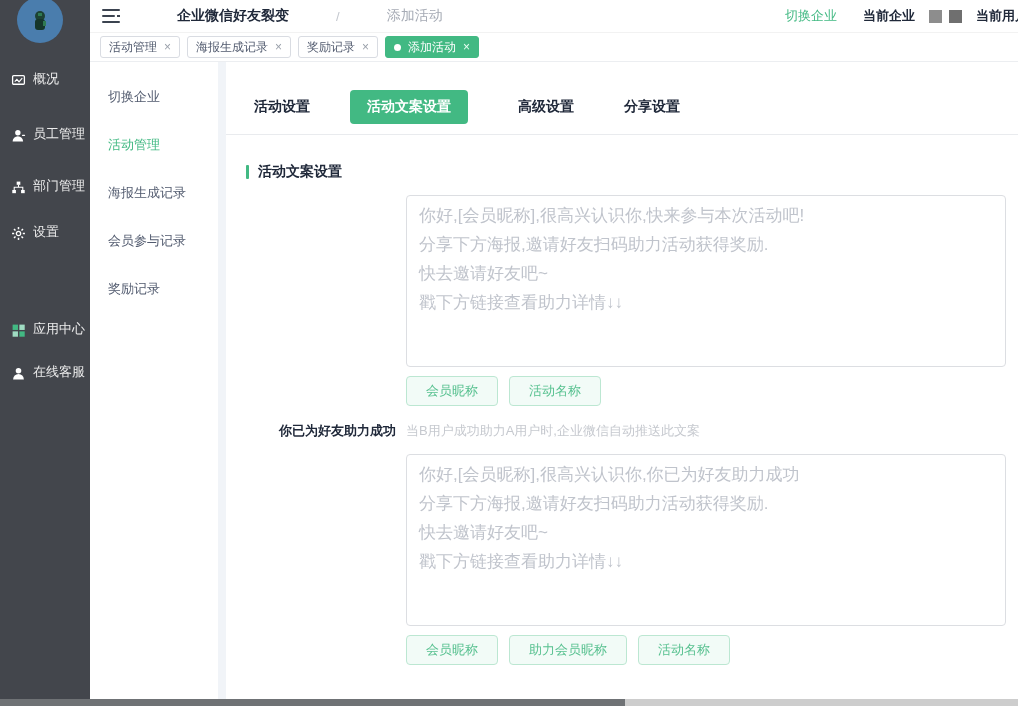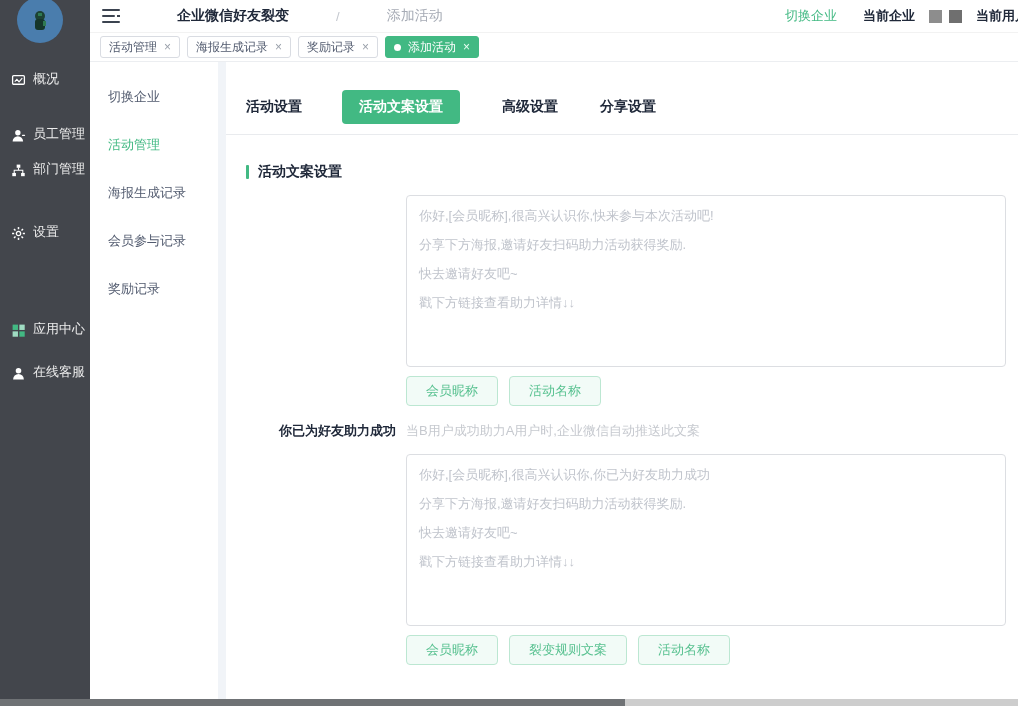--- a/index.html
+++ b/index.html
@@ -51,34 +51,34 @@
 
   .content-row { flex:1; display:flex; min-height:0; }
   .submenu { width:128px; flex:none; padding-top:11px; background:#fff; }
   .submenu-item { height:48px; line-height:48px; padding-left:18px; color:#515a6e;
     font-size:13px; cursor:pointer; white-space:nowrap;}
   .submenu-item.active { color:#42b983; }
   .vstrip { width:8px; flex:none; background:#f1f4f8; }
 
   .main { flex:1; min-width:0; background:#fff; padding:28px 0 0 20px; position:relative; }
   .tabs { display:flex; align-items:center; }
-  .tab { font-weight:700; color:#20293a; font-size:14px; padding:8px 0; margin-right:42px; cursor:pointer; white-space:nowrap;}
+  .tab { font-weight:700; color:#20293a; font-size:14px; padding:8px 0; margin-right:42px; cursor:pointer; white-space:nowrap;margin-left:8px;}
   .tab.active { background:#42b983; color:#fff; border-radius:4px; padding:8px 17px; margin-left:-2px; }
   .divider { height:1px; background:#e9ebee; margin-top:10px; width:calc(100% + 20px); margin-left:-20px; }
 
   .section-title { margin-top:28px; display:flex; align-items:center; }
   .section-bar { width:3px; height:14px; background:#42b983; margin-right:9px; border-radius:1px;}
   .section-text { font-weight:700; color:#20293a; font-size:14px; }
 
   .form-row { margin-top:18px; display:flex; align-items:baseline; white-space:nowrap;}
   .form-label { width:150px; flex:none; text-align:right; font-weight:700; color:#20293a; font-size:13px;}
   .form-hint { margin-left:10px; color:#c6c9cf; font-size:13px; }
   .ta-wrap { margin-left:160px; margin-top:14px; }
   textarea.copytext { width:600px; height:172px; border:1px solid #dcdee2; border-radius:4px;
-    padding:5px 12px; color:#c0c4cc; font-size:13px; line-height:29px; resize:none; outline:none;
+    padding:5px 12px; color:#c0c4cc; font-size:17px; line-height:29px; resize:none; outline:none;
     background:#fff; font-family:"Liberation Sans","DejaVu Sans",sans-serif; display:block;}
   .btn-row { margin-left:160px; margin-top:9px; display:flex; gap:11px; }
   .tag-btn { height:30px; padding:0 19px; background:#f2fbf7; border:1px solid #bce7d2;
     color:#58c190; border-radius:4px; font-size:13px; display:flex; align-items:center; cursor:pointer; white-space:nowrap;}
   .form-block2 { margin-top:16px; }
 
   .hscrollbar { position:absolute; left:0; bottom:0; width:1018px; height:7px; background:#cdcdcd; }
   .hscroll-thumb { position:absolute; left:0; top:0; width:625px; height:7px; background:#6f7275; cursor:pointer;}
 </style>
 </head>
@@ -110,21 +110,21 @@
       <span class="mi">
         <svg width="15" height="15" viewBox="0 0 14 14">
             <circle cx="6.4" cy="4.4" r="2.5" fill="#fff"></circle>
             <path d="M1.5,12.5 a4.9,4.9 0 0 1 9.8,0 Z" fill="#fff"></path>
             <rect x="10.2" y="6.2" width="3" height="1.2" rx="0.6" fill="#fff"></rect>
           </svg>
       </span>
       <span>员工管理</span>
     </div>
 
-    <div class="menu-item" style="top:154px">
+    <div class="menu-item" style="top:171px">
       <span class="mi">
         <svg width="15" height="15" viewBox="0 0 14 14">
             <rect x="5.3" y="1.5" width="3.4" height="3" fill="#fff"></rect>
             <rect x="1.2" y="9.3" width="3.4" height="3" fill="#fff"></rect>
             <rect x="9.4" y="9.3" width="3.4" height="3" fill="#fff"></rect>
             <path d="M7,4.5 v2.3 M3,9.3 V6.8 h8 v2.5" fill="none" stroke="#fff" stroke-width="1"></path>
           </svg>
       </span>
       <span>部门管理</span>
     </div>
@@ -259,21 +259,21 @@
           <span class="form-hint">当B用户成功助力A用户时,企业微信自动推送此文案</span>
         </div>
         <div class="ta-wrap">
           <textarea class="copytext" spellcheck="false" style="">你好,[会员昵称],很高兴认识你,你已为好友助力成功
 分享下方海报,邀请好友扫码助力活动获得奖励.
 快去邀请好友吧~
 戳下方链接查看助力详情↓↓</textarea>
         </div>
         <div class="btn-row">
           <button class="tag-btn">会员昵称</button>
-          <button class="tag-btn">裂变规则文案</button>
+          <button class="tag-btn">助力会员昵称</button>
           <button class="tag-btn">活动名称</button>
         </div>
 
       </div>
     </div>
   </div>
 </div>
 
 <div class="hscrollbar">
   <div class="hscroll-thumb"></div>

